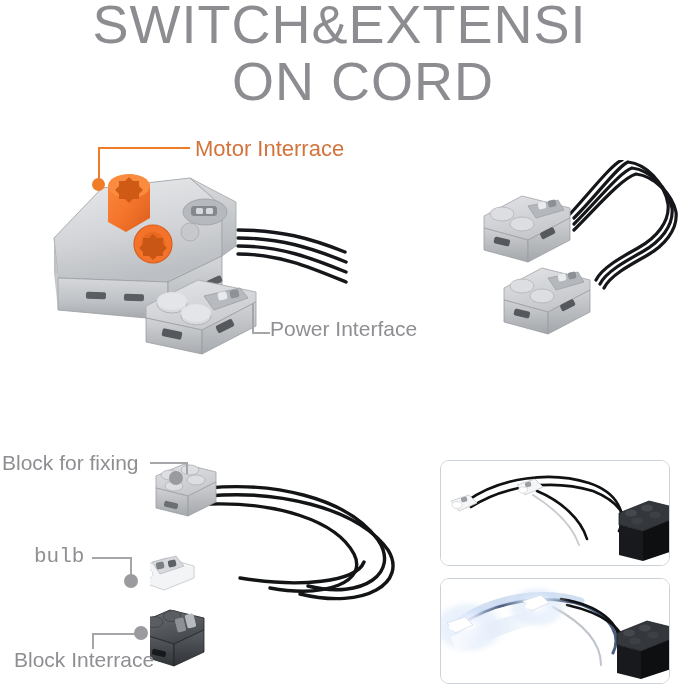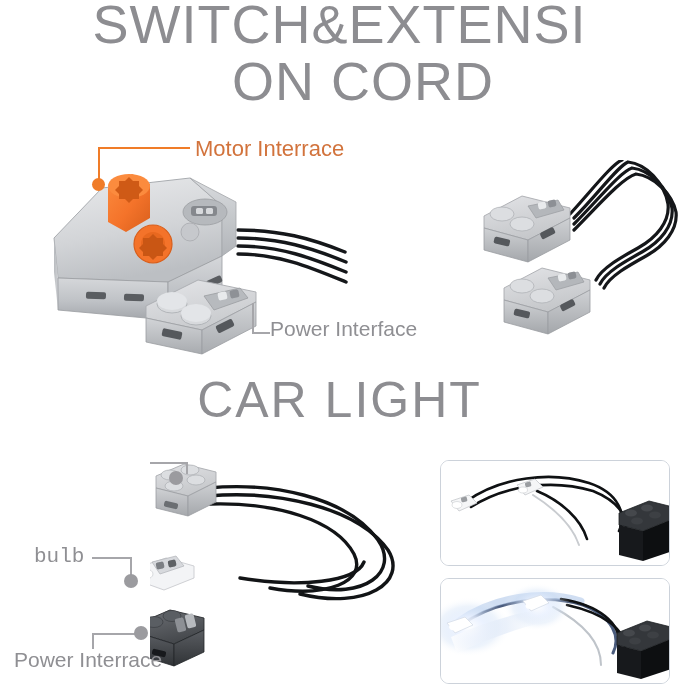--- a/index.html
+++ b/index.html
@@ -286,21 +286,20 @@
 
   <div class="lead-h ln-orange leader" id="lead-motor-h"></div>
   <div class="lead-v ln-orange leader" id="lead-motor-v"></div>
   <div class="dot orange" id="dot-motor"></div>
   <div class="label orange" id="lbl-motor">Motor Interrace</div>
 
   <div class="lead-v ln-gray leader" id="lead-ptop-v"></div>
   <div class="lead-h ln-gray leader" id="lead-ptop-h"></div>
   <div class="label gray" id="lbl-power-top">Power Interface</div>
 
-  <div class="heading" id="title-car">CAR LIGHT</div>
 
   <div class="part" id="car-light" style="left:150px; top:462px; width:280px; height:210px;">
     <svg width="280" height="210" viewBox="0 0 280 210" style="position:absolute;left:0;top:0;">
       <defs>
         <linearGradient id="gClTop" x1="0" y1="0" x2="0.4" y2="1">
           <stop offset="0%" stop-color="#e1e2e5"></stop>
           <stop offset="100%" stop-color="#c6c8cb"></stop>
         </linearGradient>
         <linearGradient id="gClFront" x1="0" y1="0" x2="0" y2="1">
           <stop offset="0%" stop-color="#cfd1d4"></stop>
@@ -351,30 +350,31 @@
         <rect x="26" y="156" width="9" height="14" rx="2" fill="#8d9095" transform="rotate(-14 30 163)"></rect>
         <rect x="36" y="152" width="9" height="14" rx="2" fill="#b7babe" transform="rotate(-14 40 159)"></rect>
         <rect x="2" y="188" width="14" height="6" rx="2" fill="#17191c" transform="rotate(13 9 191)"></rect>
       </g>
     </svg>
   </div>
 
   <div class="lead-h ln-gray leader" id="lead-blk-h"></div>
   <div class="lead-v ln-gray leader" id="lead-blk-v"></div>
   <div class="dot gray" id="dot-blk"></div>
+  <div class="label gray" id="lbl-block">Block for fixing</div>
 
   <div class="lead-h ln-gray leader" id="lead-bulb-h"></div>
   <div class="lead-v ln-gray leader" id="lead-bulb-v"></div>
   <div class="dot gray" id="dot-bulb"></div>
   <div class="label gray" id="lbl-bulb">bulb</div>
 
   <div class="lead-v ln-gray leader" id="lead-pbot-v"></div>
   <div class="lead-h ln-gray leader" id="lead-pbot-h"></div>
   <div class="dot gray" id="dot-pbot"></div>
-  <div class="label gray" id="lbl-power-bot">Power Interrace</div>
+  <div class="label gray" id="lbl-power-bot">Block Interrace</div>
 
   <div class="inset" id="inset-off">
     <svg width="228" height="104" viewBox="0 0 228 104" style="position:absolute;left:0;top:0;">
       <rect x="0" y="0" width="228" height="104" fill="#ffffff"></rect>
 
       <g fill="none" stroke="#0f1113" stroke-width="2.6" stroke-linecap="round">
         <path d="M26 40 C 60 16, 110 10, 148 22 C 178 32, 186 54, 178 70"></path>
         <path d="M30 46 C 64 24, 112 18, 152 30 C 182 42, 190 62, 182 76"></path>
         <path d="M96 30 C 120 40, 140 58, 146 78"></path>
       </g>

